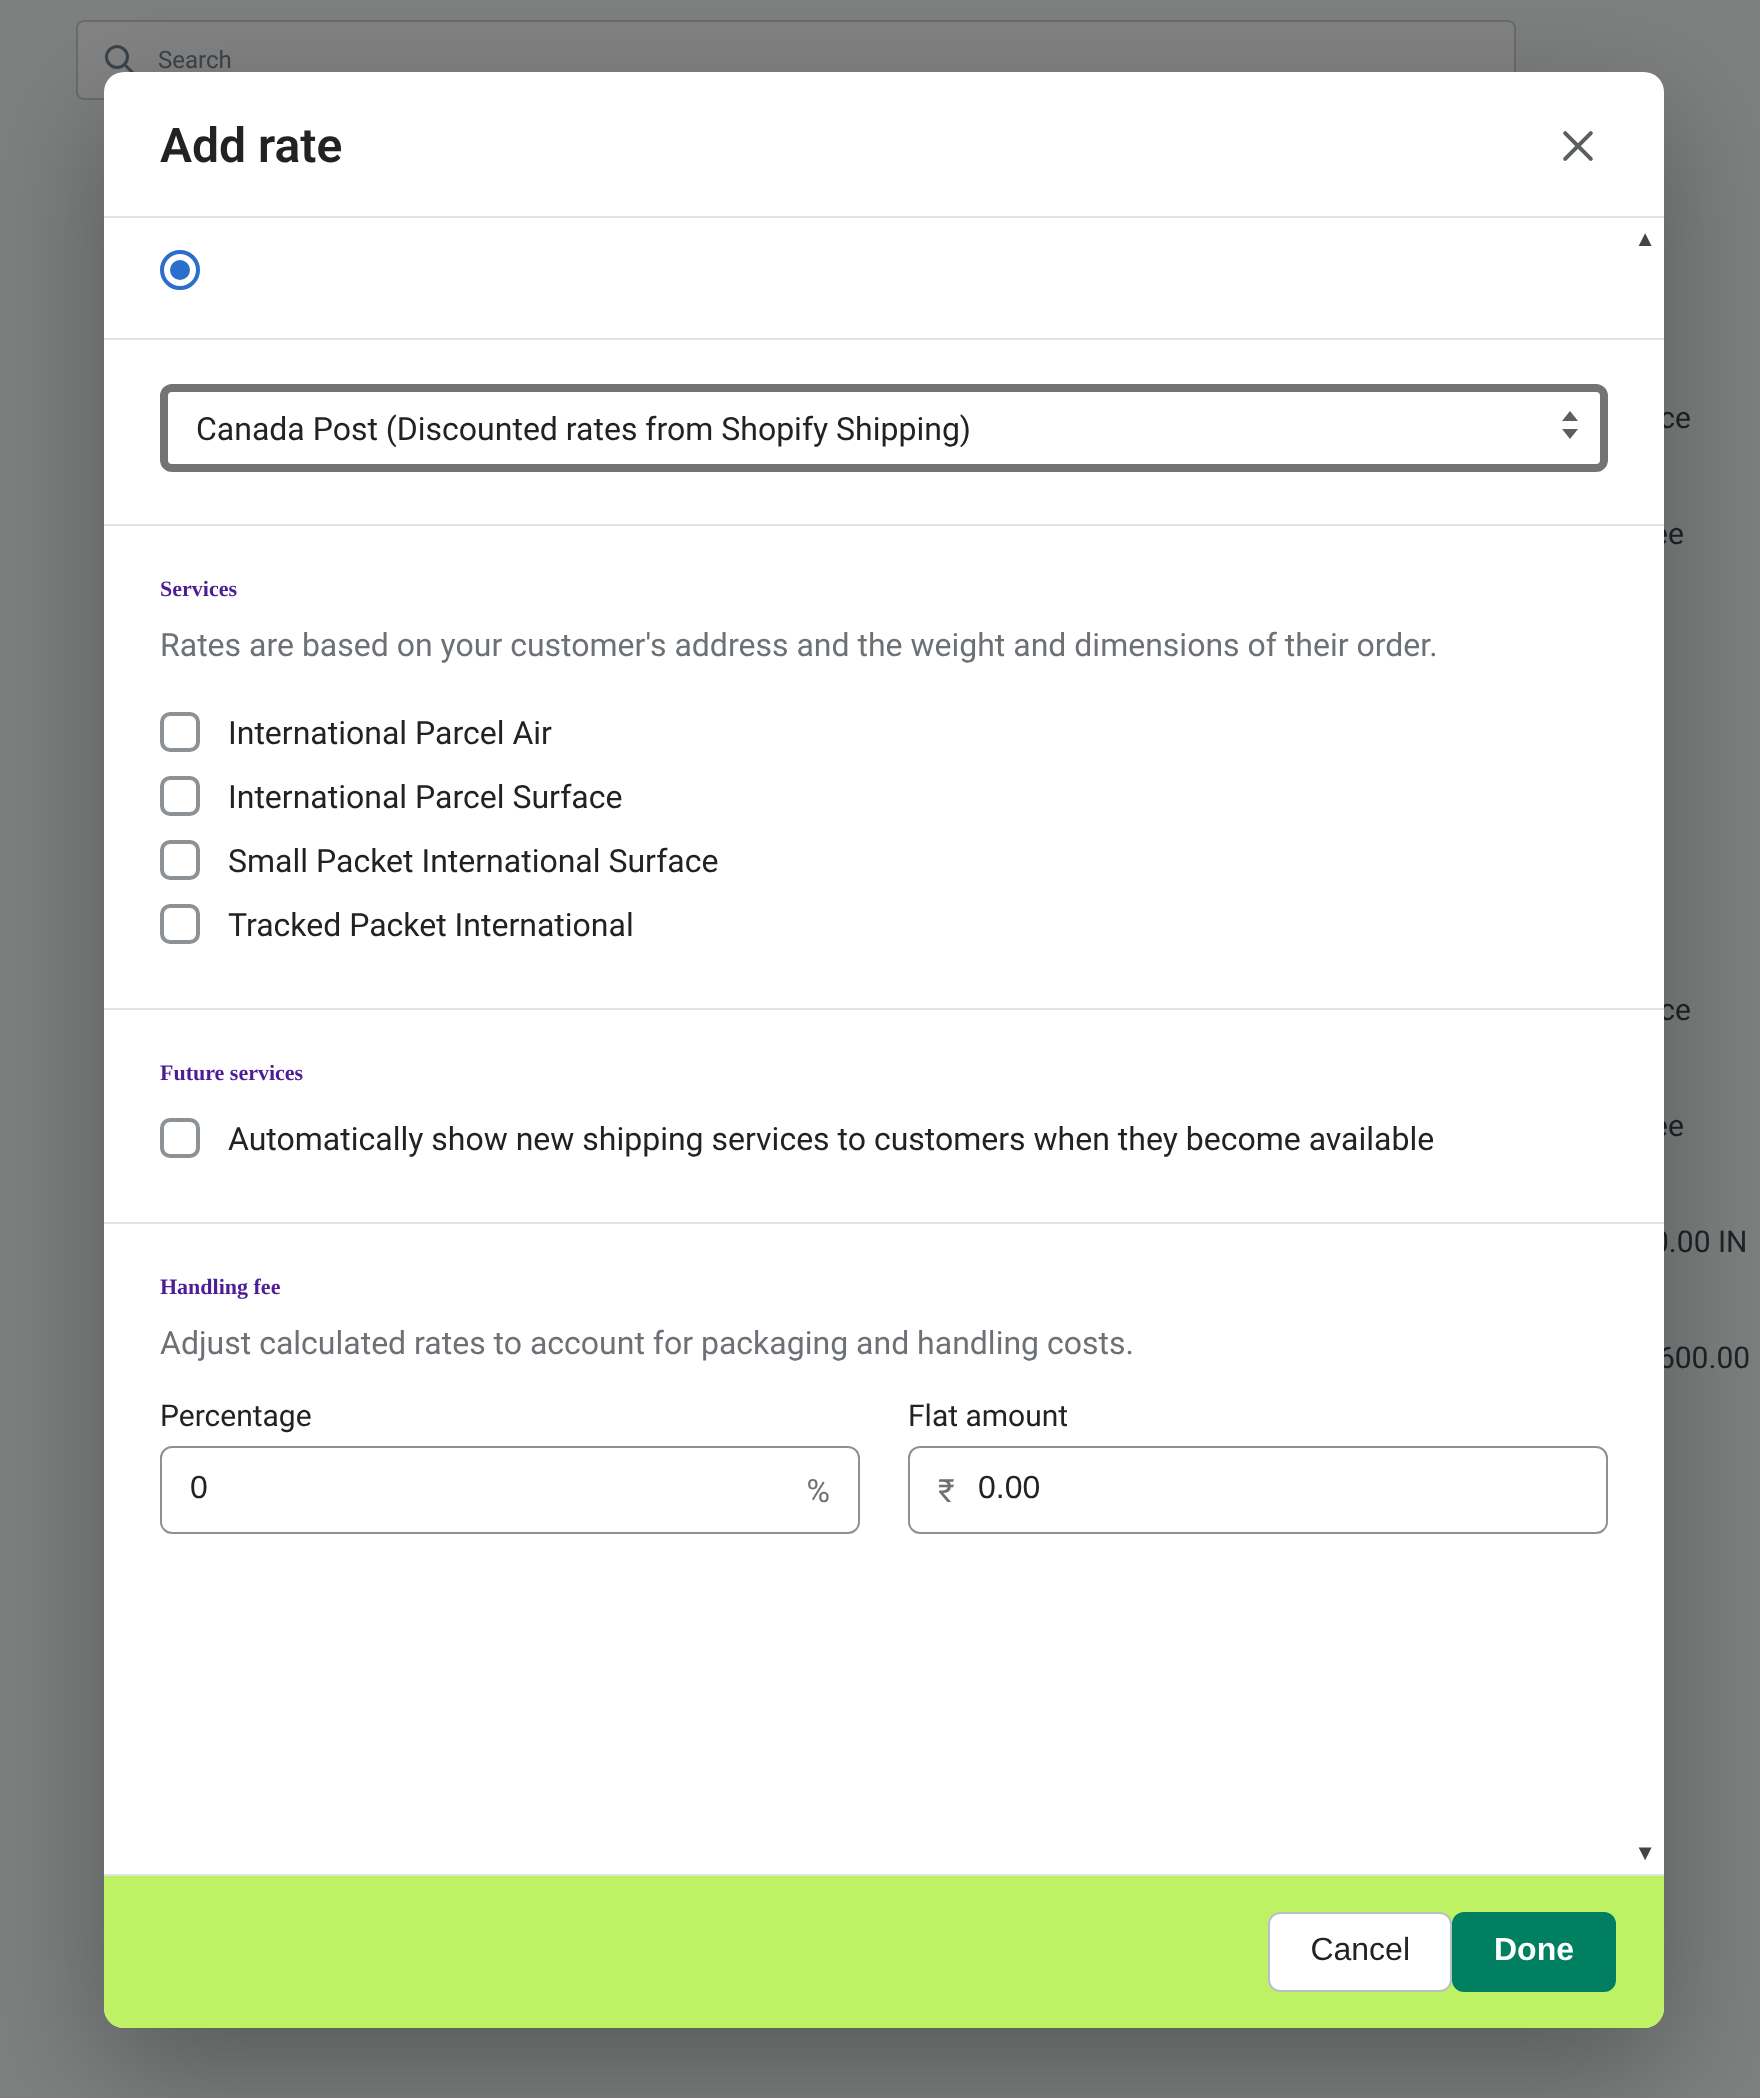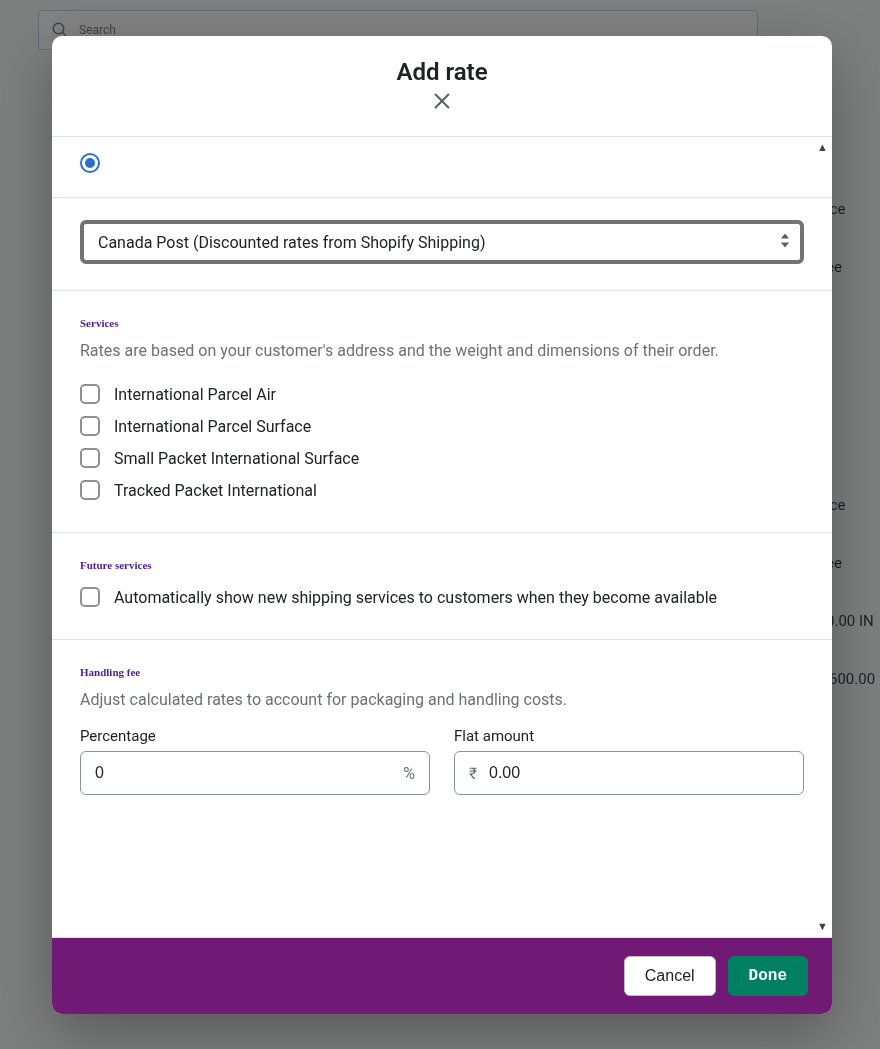--- a/index.html
+++ b/index.html
@@ -54,21 +54,20 @@
     display: flex;
     flex-direction: column;
     overflow: hidden;
   }
   .modal-header {
     display: flex;
     justify-content: space-between;
     align-items: center;
     padding: 22px 28px 20px 28px;
     border-bottom: 1px solid #e1e3e5;
-    flex-direction: column;
   }
   .modal-title {
     font-size: 24px;
     font-weight: 600;
     color: #202223;
   }
   .close-btn {
     background: none;
     border: none;
     cursor: pointer;
@@ -210,41 +209,39 @@
     font-size: 16px;
   }
   .input-el.with-prefix { padding-left: 34px; }
   .input-el.with-suffix { padding-right: 40px; }
 
   .modal-footer {
     border-top: 1px solid #e1e3e5;
     padding: 18px 24px;
     display: flex;
     justify-content: flex-end;
-    gap: 12px;
-    background: #701a75;
+    background: #bef264;
   }
   .btn {
     font-size: 16px;
     font-weight: 500;
     padding: 10px 20px;
     border-radius: 6px;
     cursor: pointer;
   }
   .btn-secondary {
     background: #fff;
     border: 1px solid #babfc3;
     color: #202223;
   }
   .btn-primary {
     background: #008060;
     border: 1px solid #008060;
     color: #fff;
     font-weight: 600;
-    font-family: Liberation Mono, monospace;
   }
 
   .svc-list .check-row { padding: 6px 0; }
 </style>
 </head>
 <body>
 
 <div class="bg-search">
   <svg width="18" height="18" viewBox="0 0 24 24" fill="none" stroke="#637381" stroke-width="2">
       <circle cx="10" cy="10" r="7"></circle>

